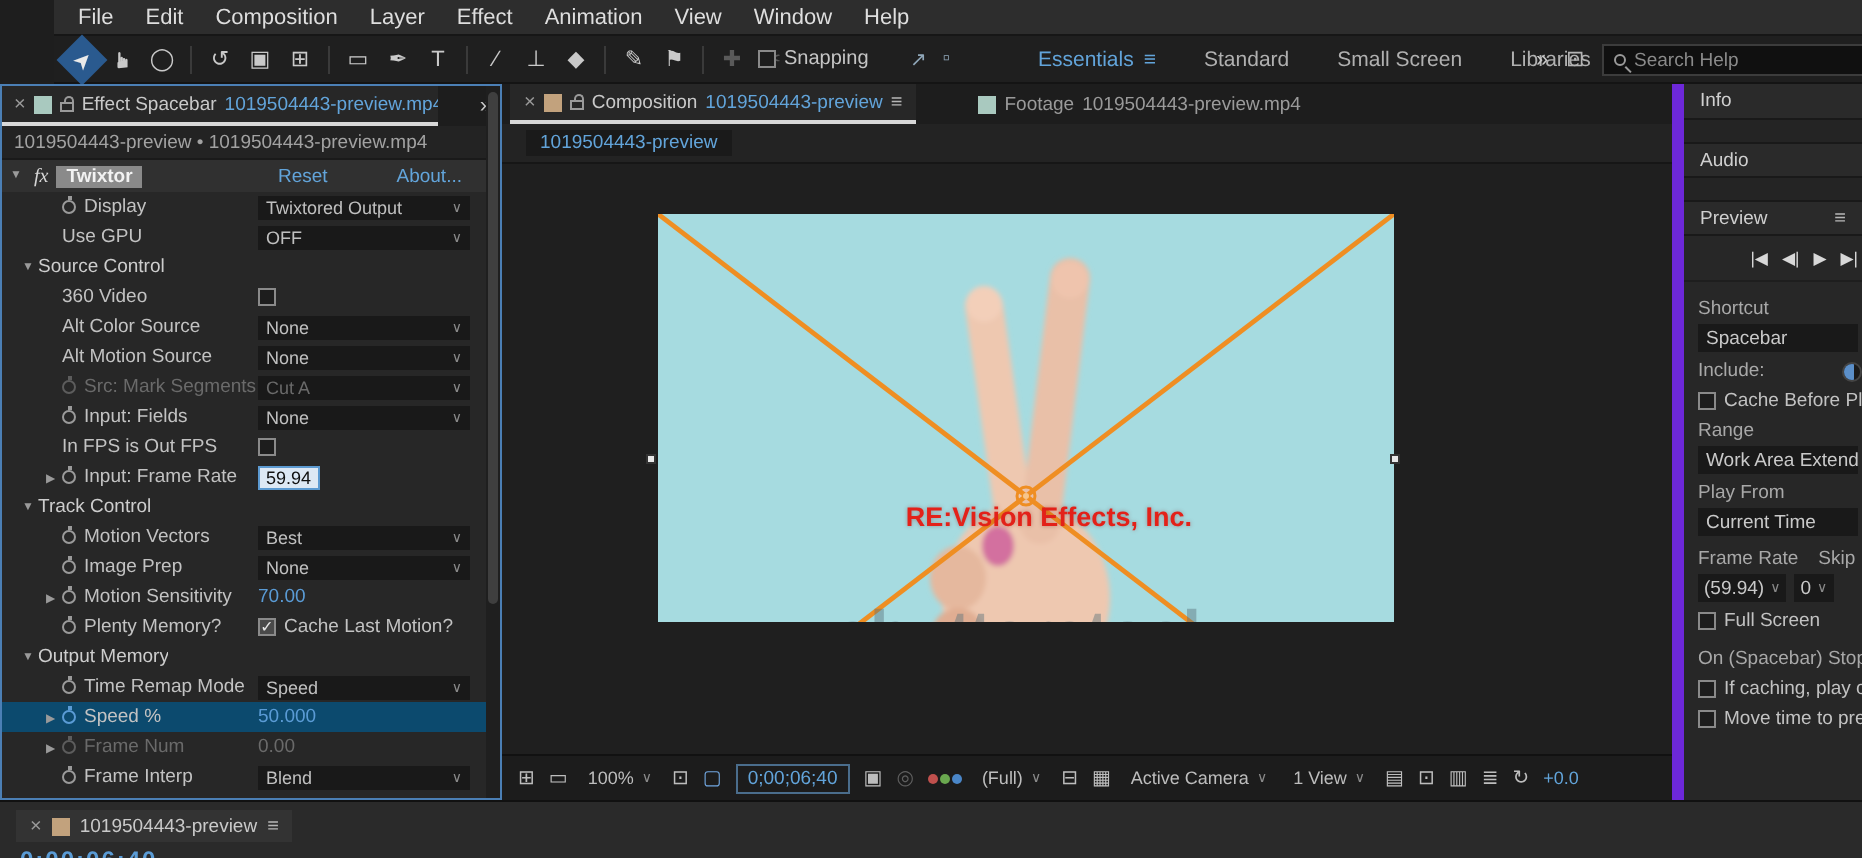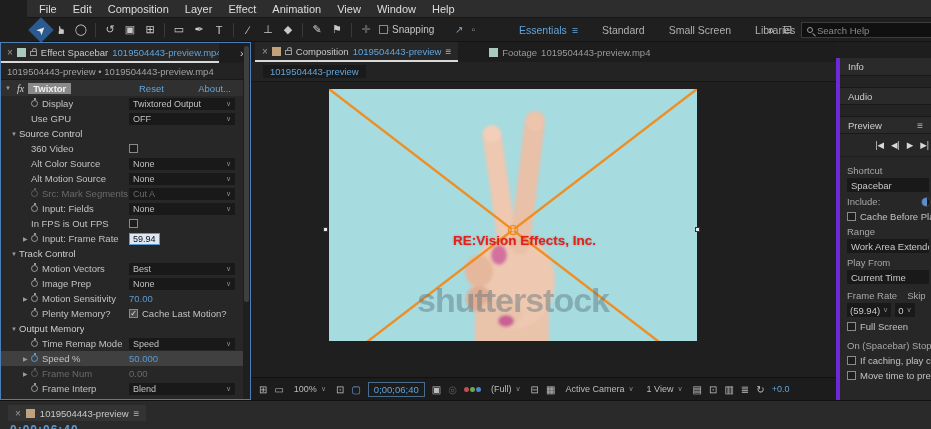--- a/index.html
+++ b/index.html
@@ -64,21 +64,21 @@
   .fx-scroll i { position:absolute; left:1px; right:1px; top:3px; height:72%; background:#3f3f3f; border-radius:3px; }
   .fx-head { height:16px; background:#303030; display:flex; align-items:center; position:relative;
              font-size:10px; padding-left:4px; gap:4px; }
   .fx-head .tri { font-size:6px; color:#9a9a9a; }
   .fxi { font-style:italic; font-family:"Liberation Serif", serif; color:#d5d5d5; font-size:10px; }
   .fx-name { background:#8a8a8a; color:#f2f2f2; font-weight:bold; padding:0 5px; font-size:9.5px; }
   .fx-reset { position:absolute; left:138px; color:#62a4da; font-size:9.5px; }
   .fx-about { position:absolute; right:12px; color:#62a4da; font-size:9.5px; }
 
   .row { height:15px; display:flex; align-items:center; position:relative; font-size:9.5px; color:#c2c2c2; }
-  .row.hl { background:#404040; }
+  .row.hl { background:#0c4a6e; }
   .row.dis { color:#6a6a6a; }
   .lc { display:flex; align-items:center; padding-left:22px; white-space:nowrap; overflow:hidden; }
   .row.grp .lc { padding-left:10px; color:#cdcdcd; }
   .tri { font-size:6px; color:#9a9a9a; width:8px; display:inline-block; flex:none; }
   .blank { width:8px; display:inline-block; flex:none; }
   .sw { width:7px; height:7px; border:1px solid #9a9a9a; border-radius:50%; display:inline-block;
         position:relative; margin:0 4px 0 0; flex:none; }
   .sw::before { content:""; position:absolute; left:2px; top:-3px; width:2px; height:2px; background:#9a9a9a; }
   .row.dis .sw { border-color:#5c5c5c; } .row.dis .sw::before { background:#5c5c5c; }
   .row.hl .sw { border-color:#5a9bd5; } .row.hl .sw::before { background:#5a9bd5; }
@@ -98,39 +98,39 @@
   .comp-tabbar { height:20px; background:#1d1d1d; display:flex; align-items:flex-end; gap:24px;
                  padding-left:4px; flex:none; }
   .ctab { display:flex; align-items:center; gap:4px; height:20px; padding:0 7px; font-size:9.5px; white-space:nowrap; }
   .ctab.active { background:#272727; border-bottom:2px solid #d8d8d8; }
   .ctab .t { color:#c9c9c9; } .ctab .f { color:#62a4da; }
   .ctab.inactive .t, .ctab.inactive .f { color:#9a9a9a; }
   .crumb { height:20px; background:#232323; border-bottom:1px solid #161616; display:flex;
            align-items:center; padding-left:12px; flex:none; }
   .crumb .chip { background:#1a1a1a; padding:1px 7px; font-size:9.5px; color:#62a4da; }
   .viewer { flex:1; position:relative; background:#1f1f1f; overflow:hidden; }
-  .video { position:absolute; left:78px; top:7px; width:368px; height:252px; background:#a6dbe0; overflow:hidden; }
+  .video { position:absolute; left:78px; top:25px; width:368px; height:204px; background:#a6dbe0; overflow:hidden; }
   .wm-red { position:absolute; top:144px; left:50%; transform:translateX(-42%); color:#e32119;
             font-weight:bold; font-size:13.5px; white-space:nowrap; text-shadow:0 0 2px rgba(120,0,0,.35); }
   .wm-stock { position:absolute; top:192px; left:50%; transform:translateX(-50%); color:rgba(90,115,125,.45);
               font-size:34px; font-weight:bold; letter-spacing:-1px; }
   .handle { position:absolute; width:5px; height:5px; background:#e8e8e8; border:1px solid #333; }
   .vtoolbar { height:23px; background:#1c1c1c; border-top:1px solid #111; display:flex; align-items:center;
               gap:7px; padding:0 8px; flex:none; font-size:9px; color:#bdbdbd; white-space:nowrap; overflow:hidden; }
   .vicon { font-size:10px; color:#bdbdbd; }
   .vicon.dim { color:#5f5f5f; }
   .vdd { display:flex; align-items:center; gap:4px; background:#1c1c1c; padding:1px 3px; }
   .vtc { color:#62a4da; border:1px solid #4a6d8c; padding:1px 5px; font-size:9.5px; }
   .vrgb { display:flex; gap:1px; }
   .vrgb i { width:5px; height:5px; border-radius:50%; display:block; }
   .vtext { color:#62a4da; }
 
   
-  .right-panel { position:absolute; left:836px; top:58px; width:95px; height:358px; background:#272727;
-                 border-left:4px solid #6d28d9; overflow:hidden; font-size:9.5px; }
+  .right-panel { position:absolute; left:836px; top:42px; width:95px; height:358px; background:#272727;
+                 border-left:6px solid #6d28d9; overflow:hidden; font-size:9.5px; }
   .rp-h { height:18px; display:flex; align-items:center; justify-content:space-between; padding:0 8px;
           color:#cfcfcf; border-top:1px solid #191919; border-bottom:1px solid #191919; background:#2a2a2a; }
   .rp-gap { height:11px; background:#242424; }
   .transport { display:flex; justify-content:flex-end; gap:7px; padding:6px 2px 6px 0; color:#d8d8d8;
                font-size:8.5px; border-bottom:1px solid #1e1e1e; }
   .rp-body { padding:4px 0 0 7px; }
   .rp-lbl { color:#a8a8a8; margin:4px 0 2px; white-space:nowrap; overflow:hidden; }
   .rp-dd { height:14px; background:#191919; display:flex; align-items:center; justify-content:space-between;
            padding:0 4px; color:#c9c9c9; margin-right:2px; white-space:nowrap; overflow:hidden; }
   .rp-row { display:flex; align-items:center; gap:4px; margin:4px 0; white-space:nowrap; overflow:hidden; }

